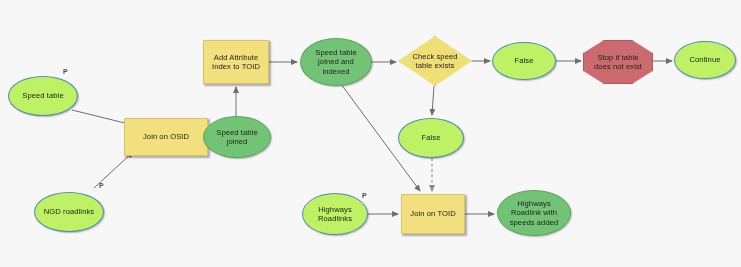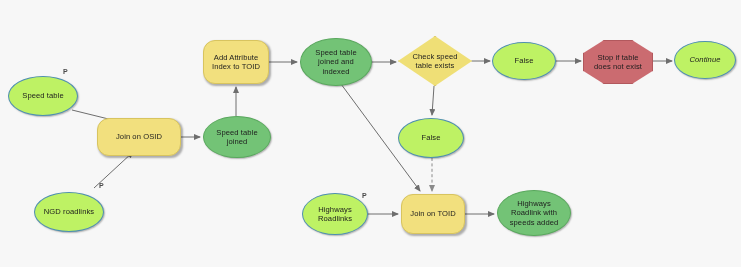--- a/index.html
+++ b/index.html
@@ -53,21 +53,21 @@
   .v-green {
     background: #73c376;
     border: 1px solid #59a85d;
     border-radius: 50%;
     box-shadow: 1px 1px 1.5px rgba(0,0,0,0.28);
   }
   
   .t-yellow {
     background: #f2e07e;
     border: 1px solid #d8c45f;
-    border-radius: 12px;
+    border-radius: 1px;
     box-shadow: 1.5px 1.5px 2px rgba(0,0,0,0.3);
   }
   
   .d-yellow {
     background: #efdf76;
     border: 1px solid #d8c45f;
     box-shadow: 1.5px 1.5px 2px rgba(0,0,0,0.28);
     clip-path: polygon(50% 0%, 100% 50%, 50% 100%, 0% 50%);
     -webkit-clip-path: polygon(50% 0%, 100% 50%, 50% 100%, 0% 50%);
   }
@@ -121,21 +121,21 @@
       <line x1="432" y1="158" x2="432" y2="191"></line>
     </g>
   </svg>
 
   <div class="node v-blue" style="left:8px;top:76px;width:70px;height:40px;">
       <span class="lbl">Speed table</span>
     </div>
   <div class="node v-blue" style="left:34px;top:192px;width:70px;height:40px;">
       <span class="lbl">NGD roadlinks</span>
     </div>
-  <div class="node t-yellow" style="left:97px;top:118px;width:84px;height:38px;">
+  <div class="node t-yellow" style="left:124px;top:118px;width:84px;height:38px;">
       <span class="lbl">Join on OSID</span>
     </div>
   <div class="node v-green" style="left:203px;top:116px;width:68px;height:42px;">
       <span class="lbl">Speed table
 joined</span>
     </div>
   <div class="node t-yellow" style="left:203px;top:40px;width:66px;height:44px;">
       <span class="lbl">Add Attribute
 Index to TOID</span>
     </div>
@@ -151,21 +151,21 @@
   <div class="node v-blue" style="left:492px;top:42px;width:64px;height:38px;">
       <span class="lbl">False</span>
     </div>
   <div class="node v-blue" style="left:398px;top:118px;width:66px;height:40px;">
       <span class="lbl">False</span>
     </div>
   <div class="node o-red" style="left:583px;top:40px;width:70px;height:44px;">
       <span class="lbl">Stop if table
 does not exist</span>
     </div>
-  <div class="node v-blue" style="left:674px;top:41px;width:62px;height:38px;font-style:italic;">
+  <div class="node v-blue" style="left:674px;top:41px;width:62px;height:38px;">
       <span class="lbl">Continue</span>
     </div>
   <div class="node v-blue" style="left:302px;top:193px;width:66px;height:42px;">
       <span class="lbl">Highways
 Roadlinks</span>
     </div>
   <div class="node t-yellow" style="left:401px;top:194px;width:64px;height:40px;">
       <span class="lbl">Join on TOID</span>
     </div>
   <div class="node v-green" style="left:497px;top:190px;width:74px;height:46px;">

